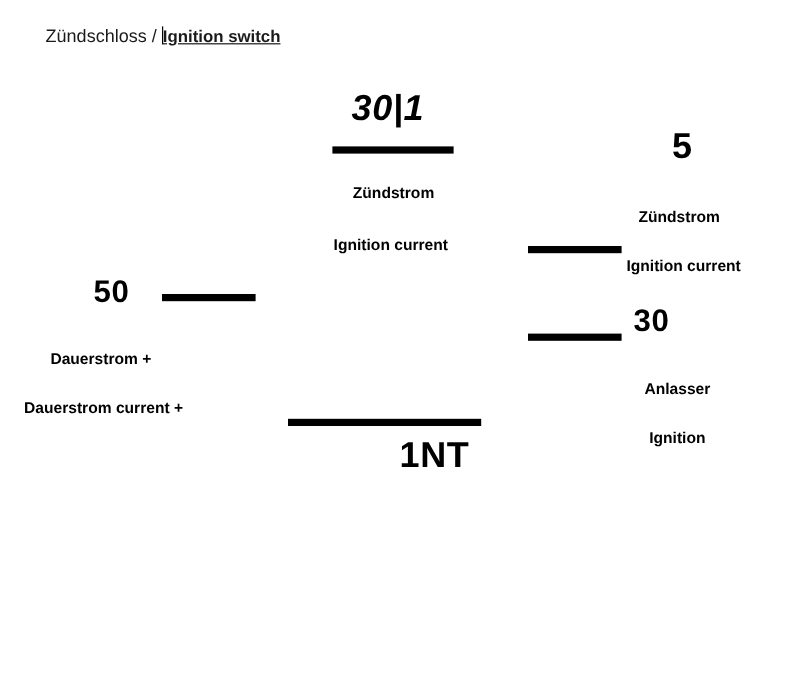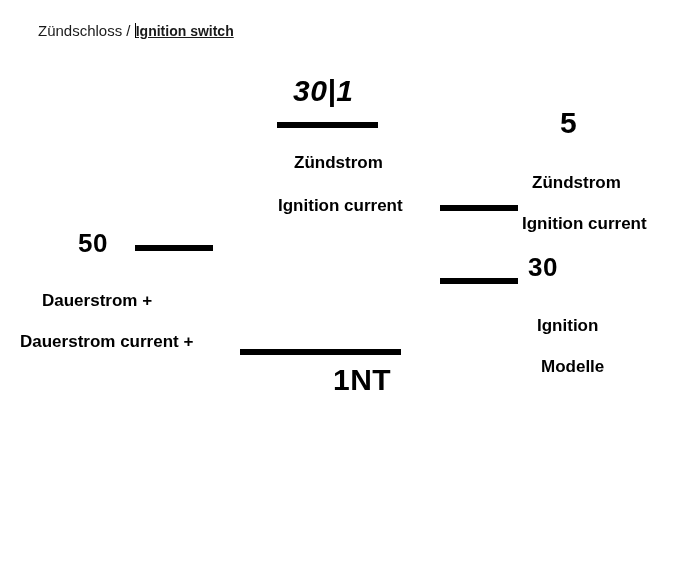--- a/index.html
+++ b/index.html
@@ -46,21 +46,21 @@
   .term-num {
     font-size: 30px;
     font-weight: 700;
     letter-spacing: 0.5px;
     white-space: nowrap;
   }
   .term-num.small { font-size: 26px; }
 
   
   .label {
-    font-size: 17px;
+    font-size: 13px;
     font-weight: 700;
     white-space: nowrap;
   }
   .label.de { }
   .label.en { }
 
   
   .bar {
     background: #000000;
     height: 6px;
@@ -89,22 +89,22 @@
   <div class="abs label de" style="left:294px; top:153px;">Zündstrom</div>
   <div class="abs label en" style="left:278px; top:196px;">Ignition current</div>
 
   <div class="abs term-num" style="left:560px; top:106px;">5</div>
   <div class="abs bar" style="left:440px; top:205px; width:78px;"></div>
   <div class="abs label de" style="left:532px; top:173px;">Zündstrom</div>
   <div class="abs label en" style="left:522px; top:214px;">Ignition current</div>
 
   <div class="abs term-num small" style="left:528px; top:252px;">30</div>
   <div class="abs bar" style="left:440px; top:278px; width:78px;"></div>
-  <div class="abs label de" style="left:537px; top:316px;">Ignition</div>
-  <div class="abs label en" style="left:541px; top:357px;">Modelle</div>
+  <div class="abs label de" style="left:537px; top:316px;">Anlasser</div>
+  <div class="abs label en" style="left:541px; top:357px;">Ignition</div>
 
   <div class="abs term-num small" style="left:78px; top:228px;">50</div>
   <div class="abs bar" style="left:135px; top:245px; width:78px;"></div>
   <div class="abs label de" style="left:42px; top:291px;">Dauerstrom +</div>
   <div class="abs label en" style="left:20px; top:332px;">Dauerstrom current +</div>
 
   <div class="abs bar" style="left:240px; top:349px; width:161px;"></div>
   <div class="abs term-num" style="left:289px; top:363px;margin-left:44px;">1NT</div>
 
 

